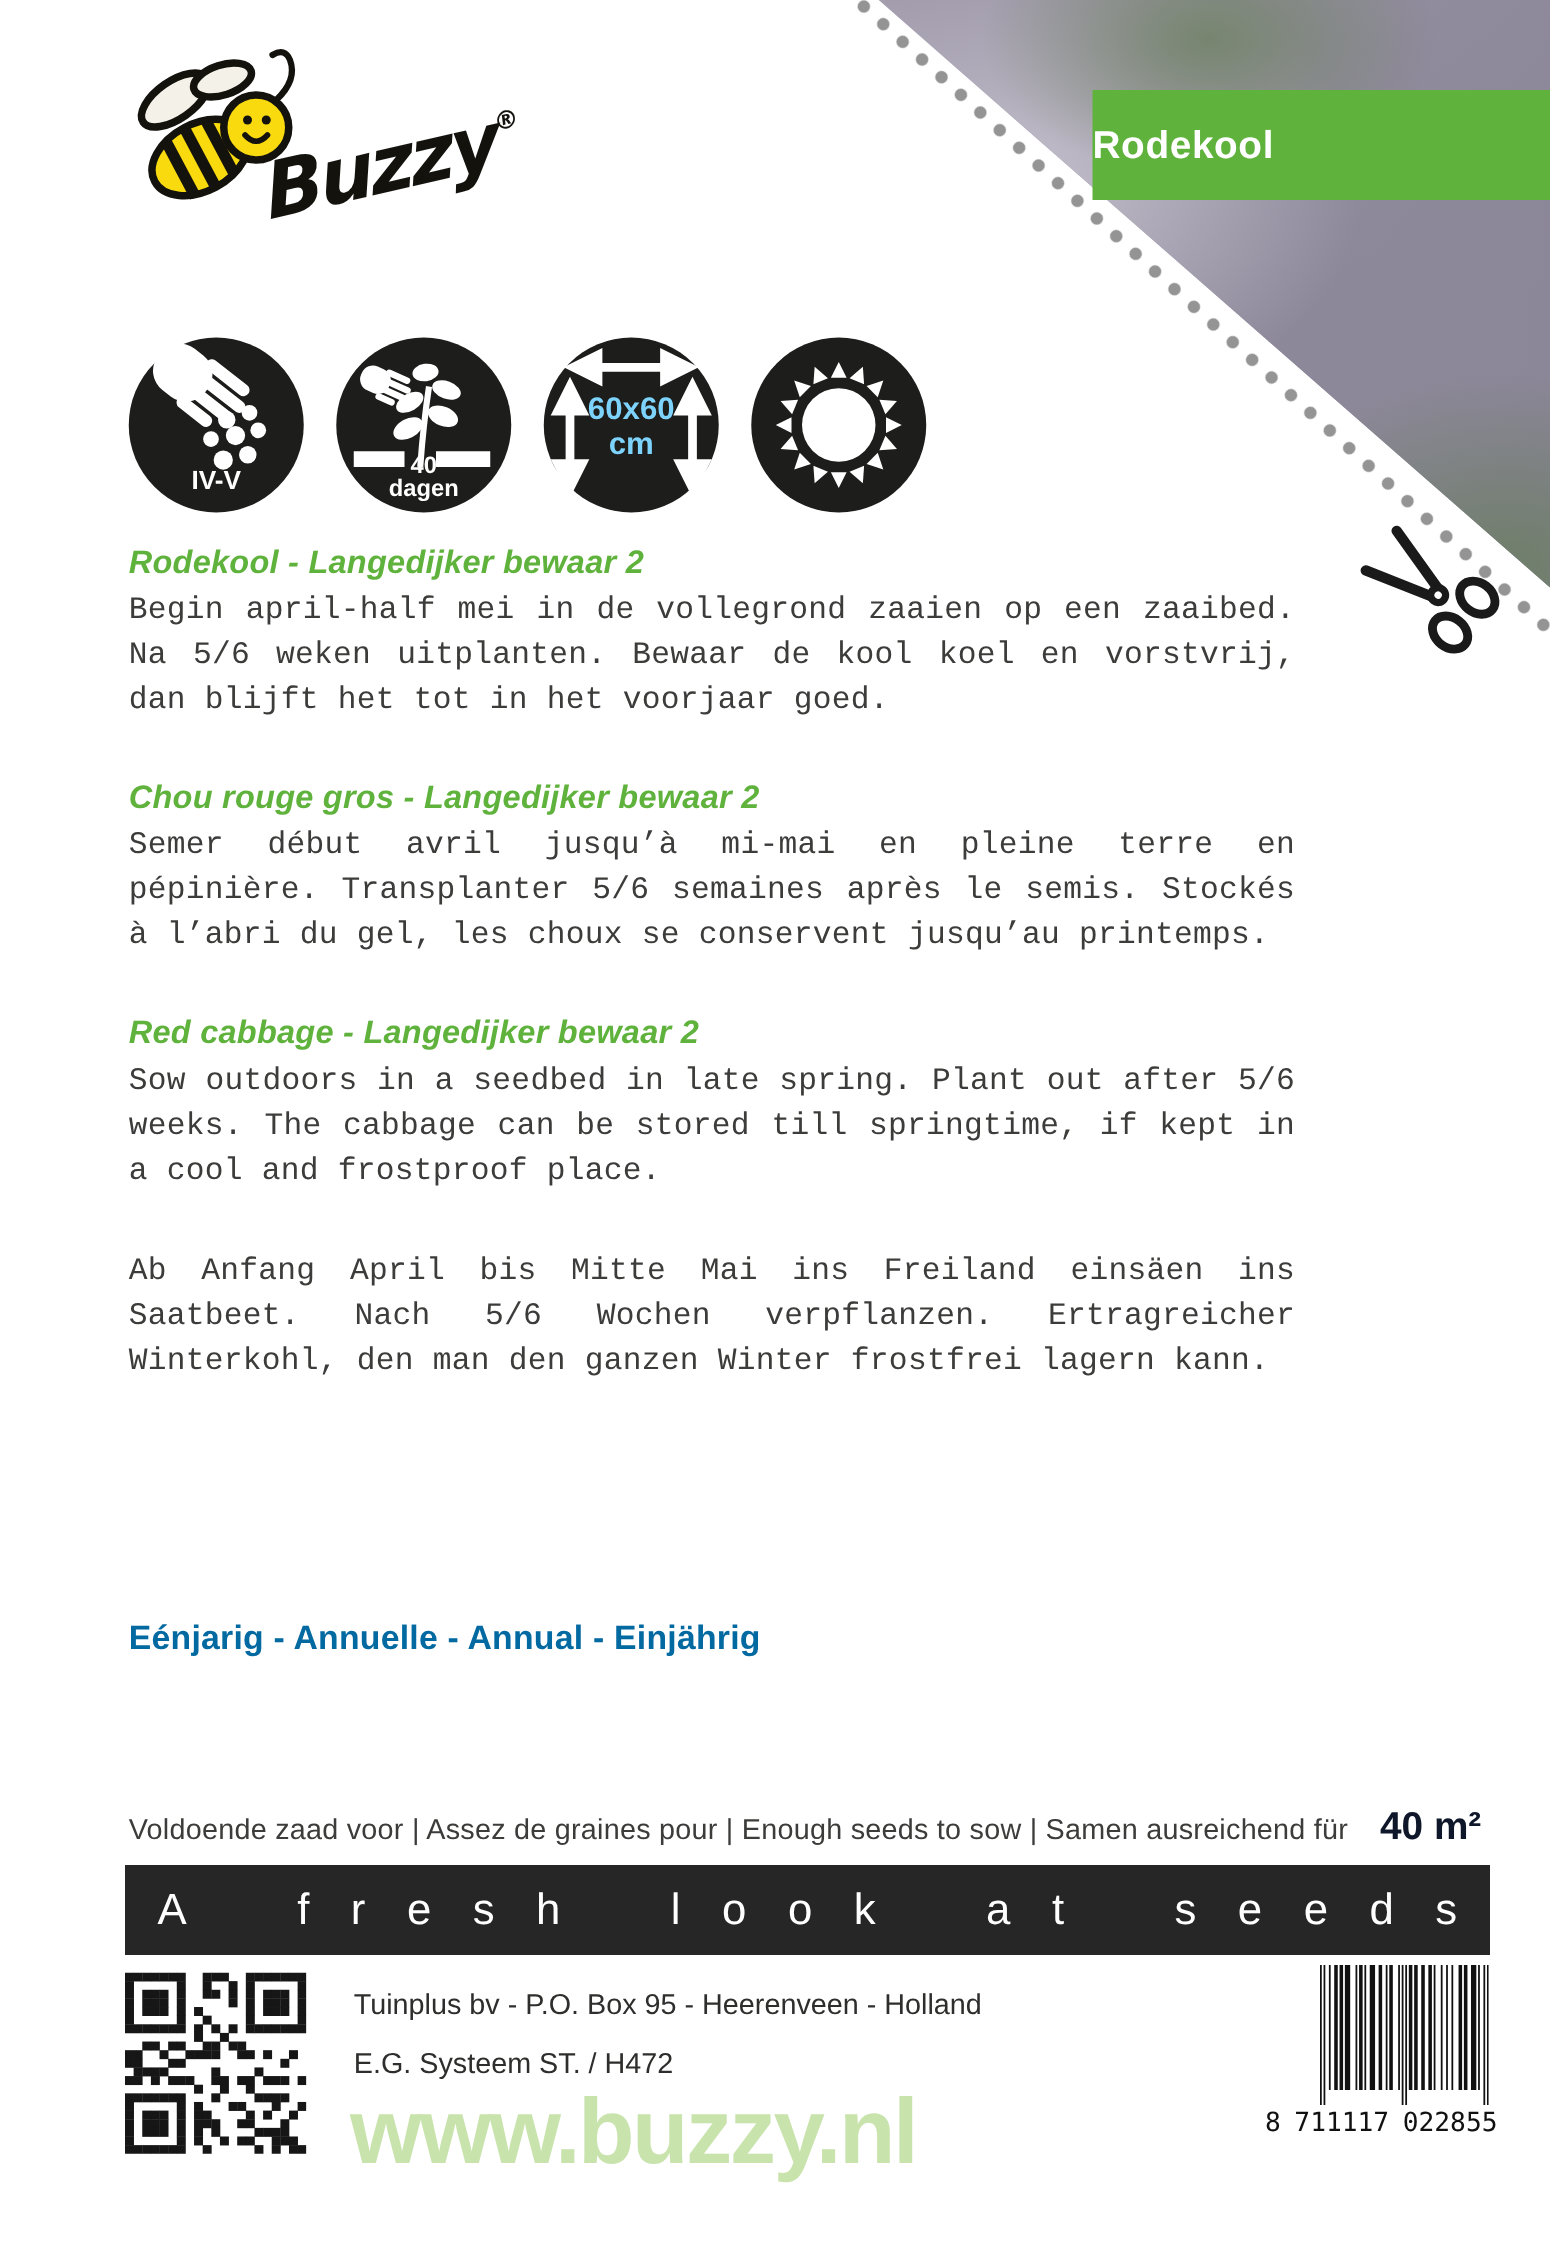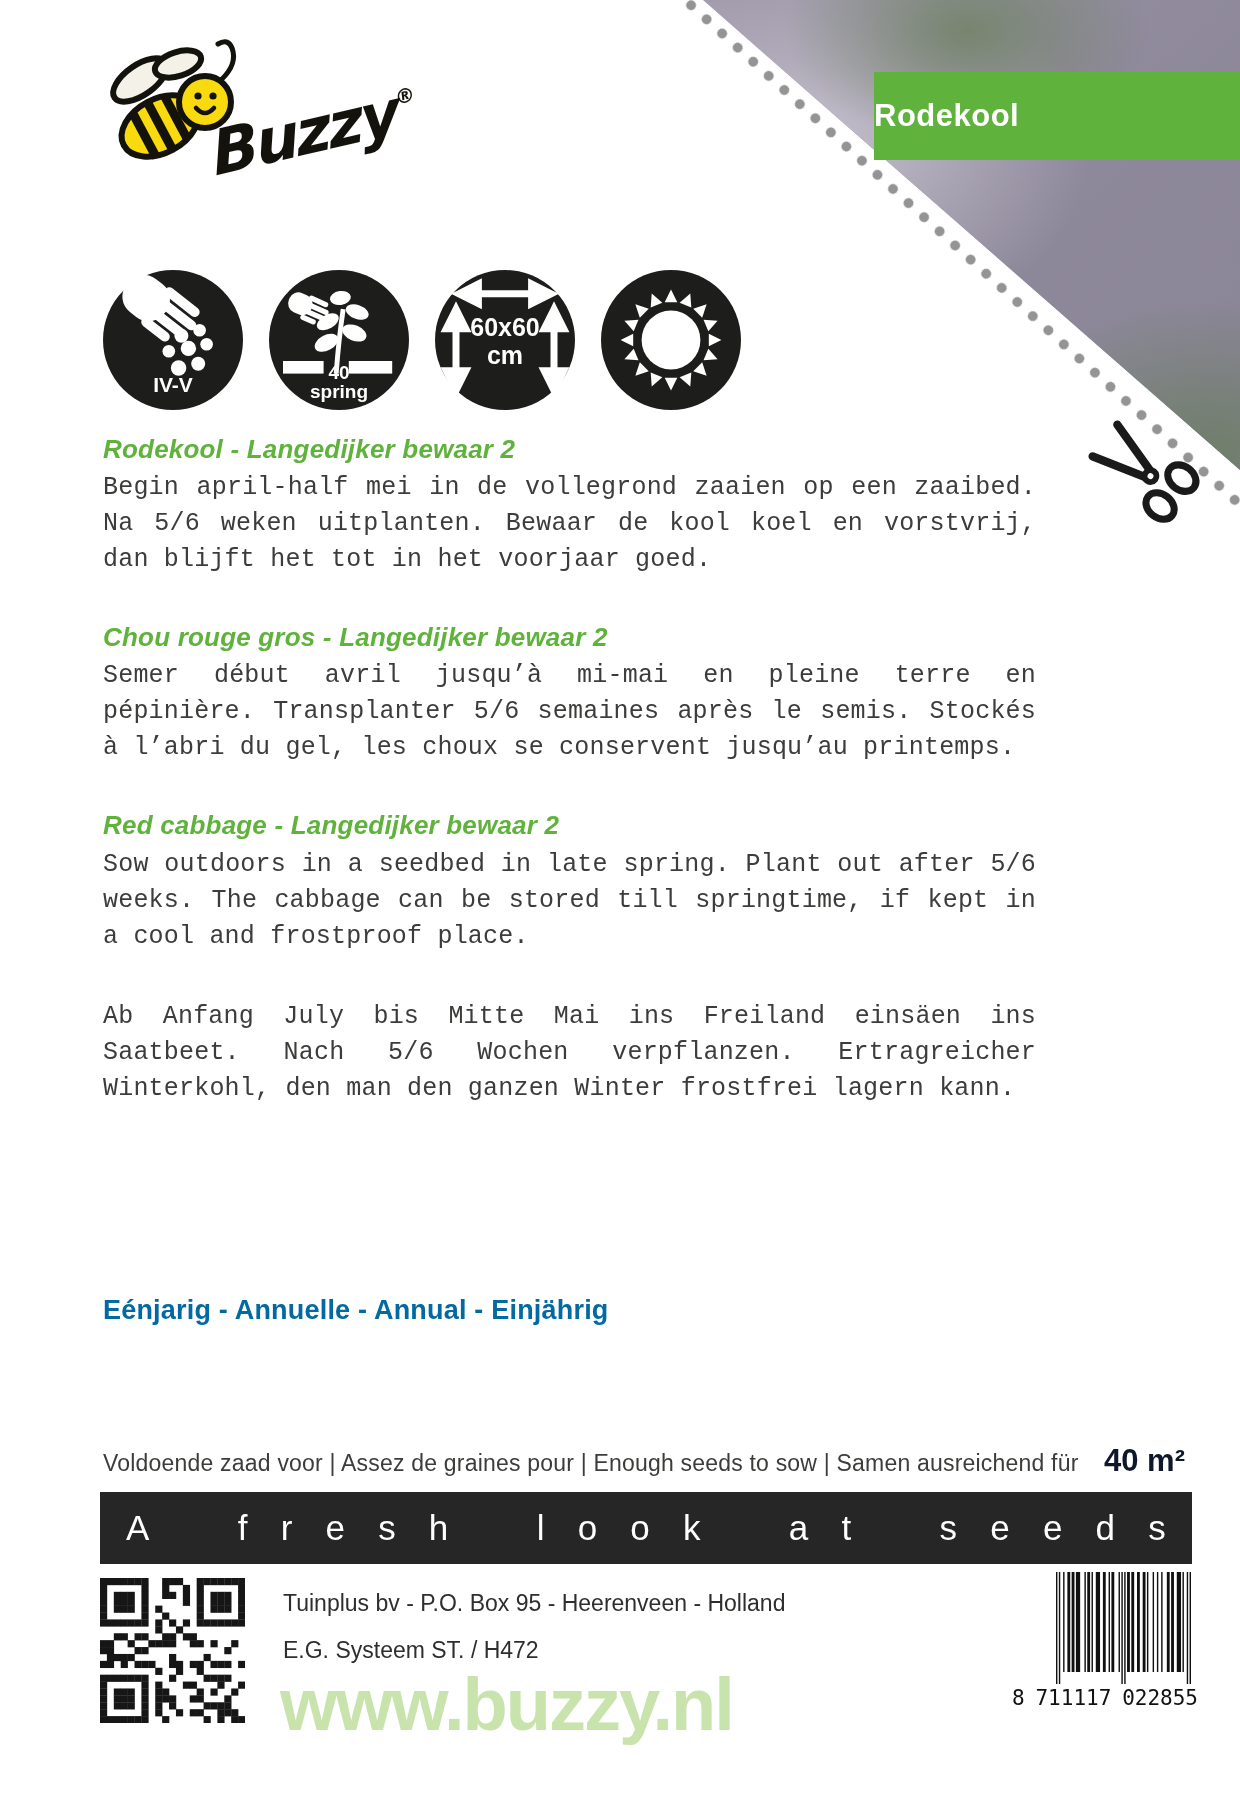--- a/index.html
+++ b/index.html
@@ -47,21 +47,21 @@
     position:relative;width:140px;height:140px;border-radius:50%;background:#1d1d1b;flex:0 0 auto;
   }
   .icon-circle svg{position:absolute;left:0;top:0;width:100%;height:100%;}
   .icon-lbl{
     position:absolute;left:0;right:0;bottom:15px;text-align:center;color:#fff;
     font-weight:bold;font-size:21px;line-height:1;
   }
   .icon-lbl.two{bottom:9px;font-size:19px;}
   .icon-lbl.two .l2{font-size:19px;}
   .lbl-spacing{
-    position:absolute;left:0;right:0;top:44px;text-align:center;color:#ffffff;font-weight:bold;
+    position:absolute;left:0;right:0;top:44px;text-align:center;color:#7dd3fc;font-weight:bold;
     font-size:25px;line-height:1.1;
   }
   
   .textcol{position:absolute;left:103px;top:434px;width:933px;}
   .textcol h3{
     margin:0 0 5px 0;font-size:26px;line-height:1.2;color:#5fb23c;font-weight:bold;letter-spacing:.2px;font-style:italic;
   }
   .textcol p{
     margin:0 0 44px 0;font-size:25px;line-height:36px;color:#3c3c3b;text-align:justify;letter-spacing:.2px;font-family:Liberation Mono, monospace;
   }
@@ -181,21 +181,21 @@
           <path d="M48 74 C49 60 50 48 53 28" stroke="#ffffff" stroke-width="3.5" fill="none"></path>
           <ellipse cx="41" cy="52" rx="9" ry="5.5" transform="rotate(-28 41 52)"></ellipse>
           <ellipse cx="61" cy="45" rx="9" ry="5.5" transform="rotate(22 61 45)"></ellipse>
           <ellipse cx="42" cy="37" rx="8.5" ry="5" transform="rotate(-30 42 37)"></ellipse>
           <ellipse cx="63" cy="30" rx="8.5" ry="5" transform="rotate(20 63 30)"></ellipse>
           <ellipse cx="51" cy="20" rx="7.5" ry="5" transform="rotate(-8 51 20)"></ellipse>
         </g>
       </svg>
       <div class="icon-lbl two">
         <div class="l1">40</div>
-        <div class="l2">spring</div>
+        <div class="l2">dagen</div>
       </div>
     </div>
 
     <div class="icon-circle">
       <svg viewBox="0 0 100 100">
         <g stroke="#ffffff" stroke-width="5" fill="#ffffff">
           <line x1="27" y1="17" x2="73" y2="17"></line>
           <polygon points="17,17 31,10 31,24"></polygon>
           <polygon points="83,17 69,10 69,24"></polygon>
           <line x1="15" y1="38" x2="15" y2="76"></line>
@@ -248,21 +248,21 @@
     </section>
     <section>
       <h3>Chou rouge gros - Langedijker bewaar 2</h3>
       <p>Semer début avril jusqu’à mi-mai en pleine terre en pépinière. Transplanter 5/6 semaines après le semis. Stockés à l’abri du gel, les choux se conservent jusqu’au printemps.</p>
     </section>
     <section>
       <h3>Red cabbage - Langedijker bewaar 2</h3>
       <p>Sow outdoors in a seedbed in late spring. Plant out after 5/6 weeks. The cabbage can be stored till springtime, if kept in a cool and frostproof place.</p>
     </section>
     <section>
-      <p>Ab Anfang July bis Mitte Mai ins Freiland einsäen ins Saatbeet. Nach 5/6 Wochen verpflanzen. Ertragreicher Winterkohl, den man den ganzen Winter frostfrei lagern kann.</p>
+      <p>Ab Anfang April bis Mitte Mai ins Freiland einsäen ins Saatbeet. Nach 5/6 Wochen verpflanzen. Ertragreicher Winterkohl, den man den ganzen Winter frostfrei lagern kann.</p>
     </section>
   </div>
 
   <div class="annual">Eénjarig - Annuelle - Annual - Einjährig</div>
 
   <div class="seeds-line">
     <span class="seeds-label">Voldoende zaad voor | Assez de graines pour | Enough seeds to sow | Samen ausreichend für</span>
     <span class="seeds-area">40 m²</span>
   </div>
 

